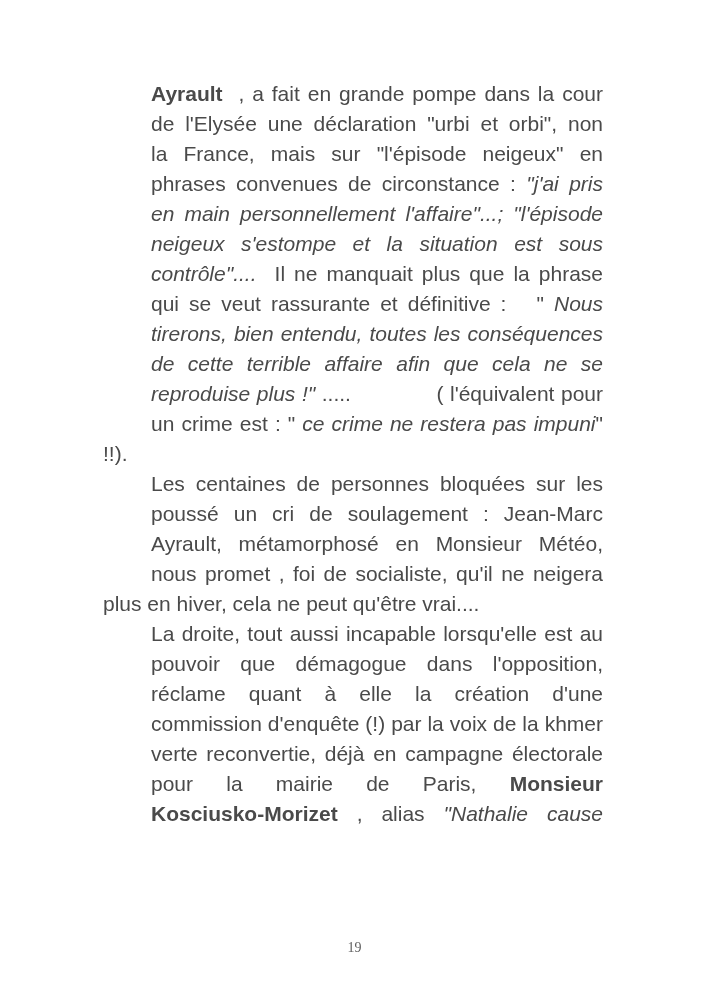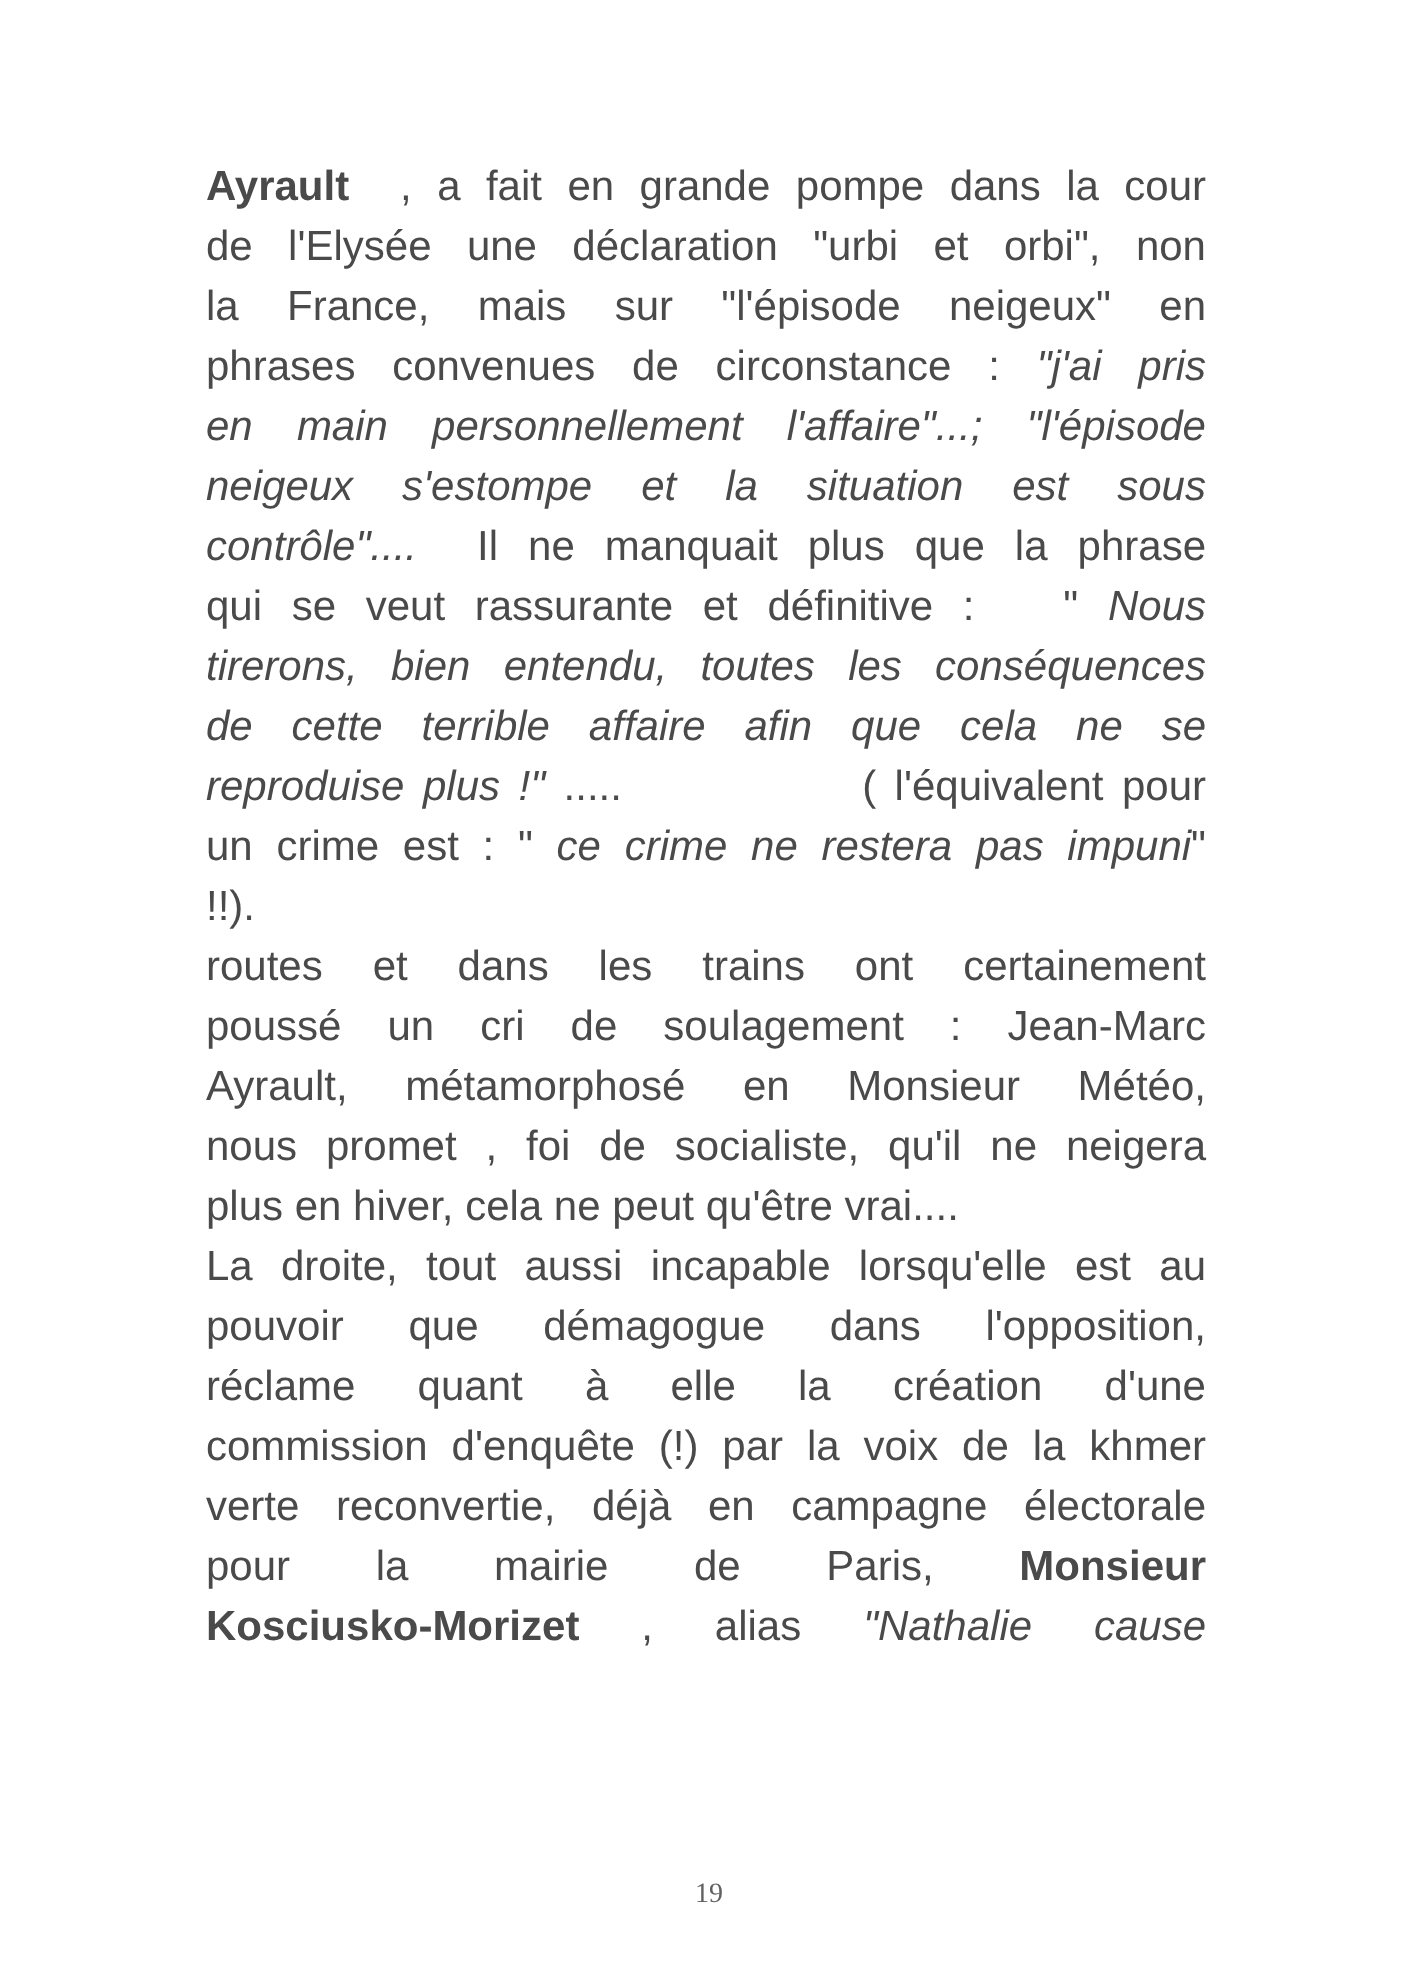--- a/index.html
+++ b/index.html
@@ -29,20 +29,21 @@
     font-size: 21px;
     line-height: 30px;
     color: #4a4a4a;
     text-align: left;
     white-space: normal;
   }
   .just {
     text-align: justify;
     text-align-last: justify;
     text-justify: inter-word;
+    margin-left: 48px;
   }
   .seg-regular { font-weight: normal; font-style: normal; }
   .seg-bold    { font-weight: bold;   font-style: normal; }
   .seg-italic  { font-weight: normal; font-style: italic; }
   .page-number-row {
     position: absolute;
     left: 0;
     top: 941px;
     width: 709px;
     text-align: center;
@@ -63,21 +64,21 @@
       <div class="line just"><span class="seg-regular">phrases convenues de circonstance : </span><span class="seg-italic">"j'ai pris</span></div>
       <div class="line just"><span class="seg-italic">en main personnellement l'affaire"...; "l'épisode</span></div>
       <div class="line just"><span class="seg-italic">neigeux s'estompe et la situation est sous</span></div>
       <div class="line just"><span class="seg-italic">contrôle"....</span><span class="seg-regular">&nbsp; Il ne manquait plus que la phrase</span></div>
       <div class="line just"><span class="seg-regular">qui se veut rassurante et définitive : &nbsp;&nbsp;" </span><span class="seg-italic">Nous</span></div>
       <div class="line just"><span class="seg-italic">tirerons, bien entendu, toutes les conséquences</span></div>
       <div class="line just"><span class="seg-italic">de cette terrible affaire afin que cela ne se</span></div>
       <div class="line just"><span class="seg-italic">reproduise plus !"</span><span class="seg-regular"> .....&nbsp;&nbsp;&nbsp;&nbsp;&nbsp;&nbsp;&nbsp;&nbsp;&nbsp;&nbsp;&nbsp;&nbsp; ( l'équivalent pour</span></div>
       <div class="line just"><span class="seg-regular">un crime est : " </span><span class="seg-italic">ce crime ne restera pas impuni</span><span class="seg-regular">"</span></div>
       <div class="line"><span class="seg-regular">!!).</span></div>
-      <div class="line just"><span class="seg-regular">routes et dans les trains ont certainement</span></div>
+      <div class="line just"><span class="seg-regular">Les centaines de personnes bloquées sur les</span></div>
       <div class="line just"><span class="seg-regular">poussé un cri de soulagement : Jean-Marc</span></div>
       <div class="line just"><span class="seg-regular">Ayrault, métamorphosé en Monsieur Météo,</span></div>
       <div class="line just"><span class="seg-regular">nous promet , foi de socialiste, qu'il ne neigera</span></div>
       <div class="line"><span class="seg-regular">plus en hiver, cela ne peut qu'être vrai....</span></div>
       <div class="line just"><span class="seg-regular">La droite, tout aussi incapable lorsqu'elle est au</span></div>
       <div class="line just"><span class="seg-regular">pouvoir que démagogue dans l'opposition,</span></div>
       <div class="line just"><span class="seg-regular">réclame quant à elle la création d'une</span></div>
       <div class="line just"><span class="seg-regular">commission d'enquête (!) par la voix de la khmer</span></div>
       <div class="line just"><span class="seg-regular">verte reconvertie, déjà en campagne électorale</span></div>
       <div class="line just"><span class="seg-regular">pour la mairie de Paris, </span><span class="seg-bold">Monsieur</span></div>

